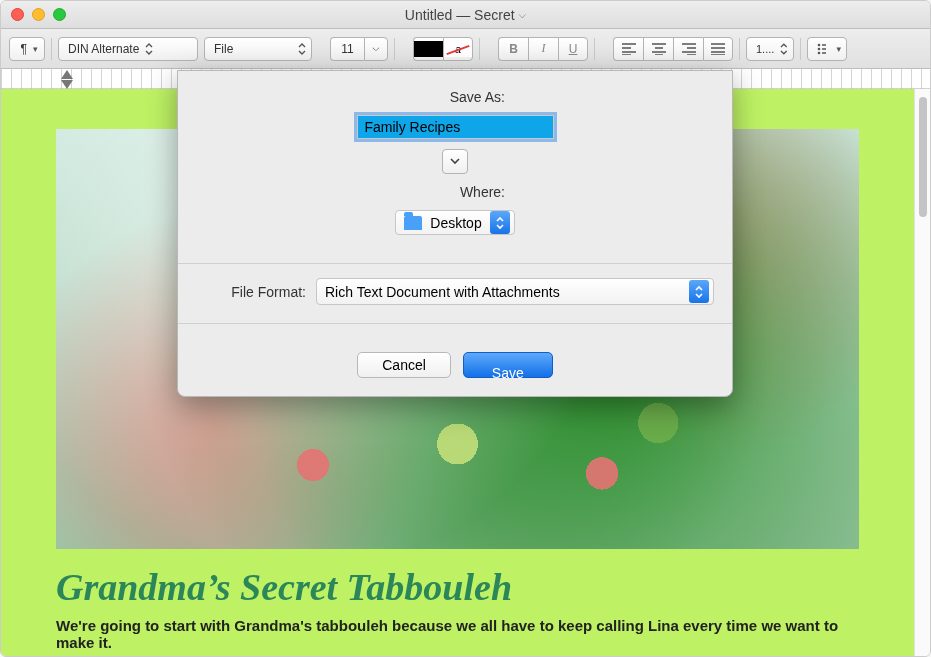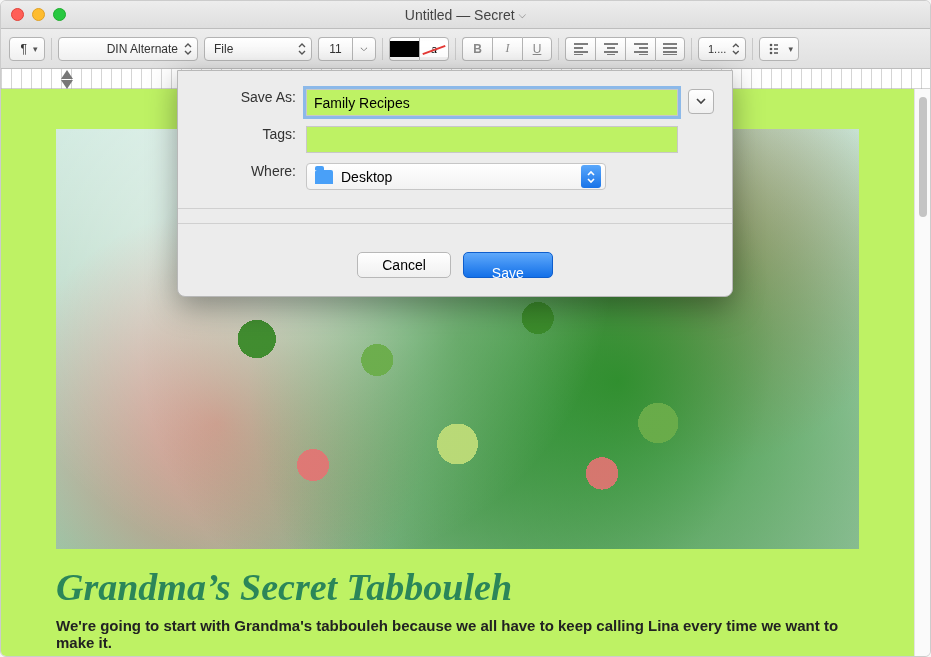--- a/index.html
+++ b/index.html
@@ -52,21 +52,21 @@
 .swatch.strike {
   background: #fff; position: relative; display:flex; align-items:center; justify-content:center;
   color:#000; font-size:11px; font-style: italic;
 }
 .swatch.strike::after {
   content:""; position:absolute; left:2px; right:2px; top:50%; height:2px;
   transform: rotate(-20deg); background:#e53935;
 }
 .btngrp { display:flex; }
 .btngrp .tbtn { border-radius: 0; width:30px; border-right:none; }
-.btngrp .tbtn:first-child { border-top-left-radius:4px; border-bottom-left-radius:4px;}
+.btngrp .tbtn:first-child { border-top-left-radius:4px; border-bottom-left-radius:4px;margin-left:12px;}
 .btngrp .tbtn:last-child { border-top-right-radius:4px; border-bottom-right-radius:4px; border-right:1px solid #b3b3b3;}
 
 
 .ruler { height: 20px; background: #fff; border-bottom: 1px solid #d2d2d2; position: relative;}
 .ruler::before{
   content:""; position:absolute; left:0; right:0; top:0; height:20px;
   background-image: repeating-linear-gradient(to right,
     #aaa 0, #aaa 1px, transparent 1px, transparent 10px);
   opacity:0.5;
 }
@@ -112,25 +112,25 @@
 .scrollbar { width:16px; background:#fafafa; border-left:1px solid #e2e2e2; display:flex; flex-direction:column; align-items:center;}
 .scrollbar .thumb{ width:8px; height:120px; background:#c4c4c4; border-radius:4px; margin-top:8px;}
 
 
 .sheet {
   position: absolute; left: 176px; top: 69px; width: 556px;
   background: #ececec; border: 1px solid #b8b8b8;
   border-radius: 0 0 8px 8px;
   box-shadow: 0 10px 30px rgba(0,0,0,0.35);
 }
-.sheet .row { display:flex; align-items:flex-start; padding: 10px 18px 0; gap: 10px;}
+.sheet .row { display:flex; align-items:center; padding: 10px 18px 0; gap: 10px; flex-direction: column;}
 .sheet .row:first-child { padding-top: 18px;}
 .sheet label { width:100px; text-align:right; font-size:14px; color:#333;}
 .field {
-  flex:1; height:27px; background:#bef264; border:1px solid #c8c8c8;
+  flex:1; height:27px; background:#0ea5e9; border:1px solid #c8c8c8;
   border-radius:0; padding: 3px 7px; font-size:14px;
   outline: 3px solid #8cb9e9; outline-offset: 0;
 }
 .field.nooutline { outline:none; }
 .expand {
   width:26px; height:25px; border:1px solid #b3b3b3; border-radius:4px;
   background:linear-gradient(#fff,#f0f0f0);
   display:flex; align-items:center; justify-content:center;
 }
 .combo {
@@ -174,21 +174,21 @@
     <span class="title-caret">⌵</span>
   </div>
 </div>
 
 <div class="toolbar">
   <div class="tbtn sel" style="width:36px;">
     <span>¶</span>
     <span class="caret">▾</span>
   </div>
   <div class="sep"></div>
-  <div class="tbtn sel" style="width:140px; justify-content:flex-end;">
+  <div class="tbtn sel" style="width:140px; justify-content:flex-start;">
     <span>DIN Alternate</span>
     <svg width="8" height="12" viewBox="0 0 8 12">
         <path d="M1 4 L4 1 L7 4 M1 8 L4 11 L7 8" stroke="#555" stroke-width="1.4" fill="none"></path>
       </svg>
   </div>
   <div class="tbtn sel" style="width:108px; justify-content:space-between;">
     <span>File</span>
     <svg width="8" height="12" viewBox="0 0 8 12">
         <path d="M1 4 L4 1 L7 4 M1 8 L4 11 L7 8" stroke="#555" stroke-width="1.4" fill="none"></path>
       </svg>
@@ -287,41 +287,47 @@
 <div class="sheet">
   <div class="row">
     <label>Save As:</label>
     <input class="field" value="Family Recipes" style="">
     <div class="expand">
       <svg width="10" height="7">
           <path d="M1 1 L5 5 L9 1" stroke="#444" stroke-width="1.6" fill="none"></path>
         </svg>
     </div>
   </div>
-  <div class="row">
-    <label>Tags:</label>
-    <input class="field nooutline" value="" style="">
-    <div style="width:26px;"></div>
-  </div>
   <div class="row" style="padding-bottom:4px;">
     <label>Where:</label>
     <div class="combo" style="max-width:300px;">
       <span class="folder"></span>
       <span>Desktop</span>
       <div class="upd">
         <svg width="8" height="14" viewBox="0 0 8 14">
             <path d="M1 5 L4 2 L7 5 M1 9 L4 12 L7 9" stroke="#fff" stroke-width="1.6" fill="none"></path>
           </svg>
       </div>
     </div>
     <div style="width:26px;"></div>
   </div>
 
   <div class="divider"></div>
 
+  <div class="formatrow">
+    <label>File Format:</label>
+    <div class="combo">
+      <span>Rich Text Document with Attachments</span>
+      <div class="upd">
+        <svg width="8" height="14" viewBox="0 0 8 14">
+            <path d="M1 5 L4 2 L7 5 M1 9 L4 12 L7 9" stroke="#fff" stroke-width="1.6" fill="none"></path>
+          </svg>
+      </div>
+    </div>
+  </div>
 
   <div class="divider"></div>
 
   <div class="btnrow">
     <button class="pushbtn">Cancel</button>
     <button class="pushbtn primary">Save</button>
   </div>
 </div>
 
 </body></html>

